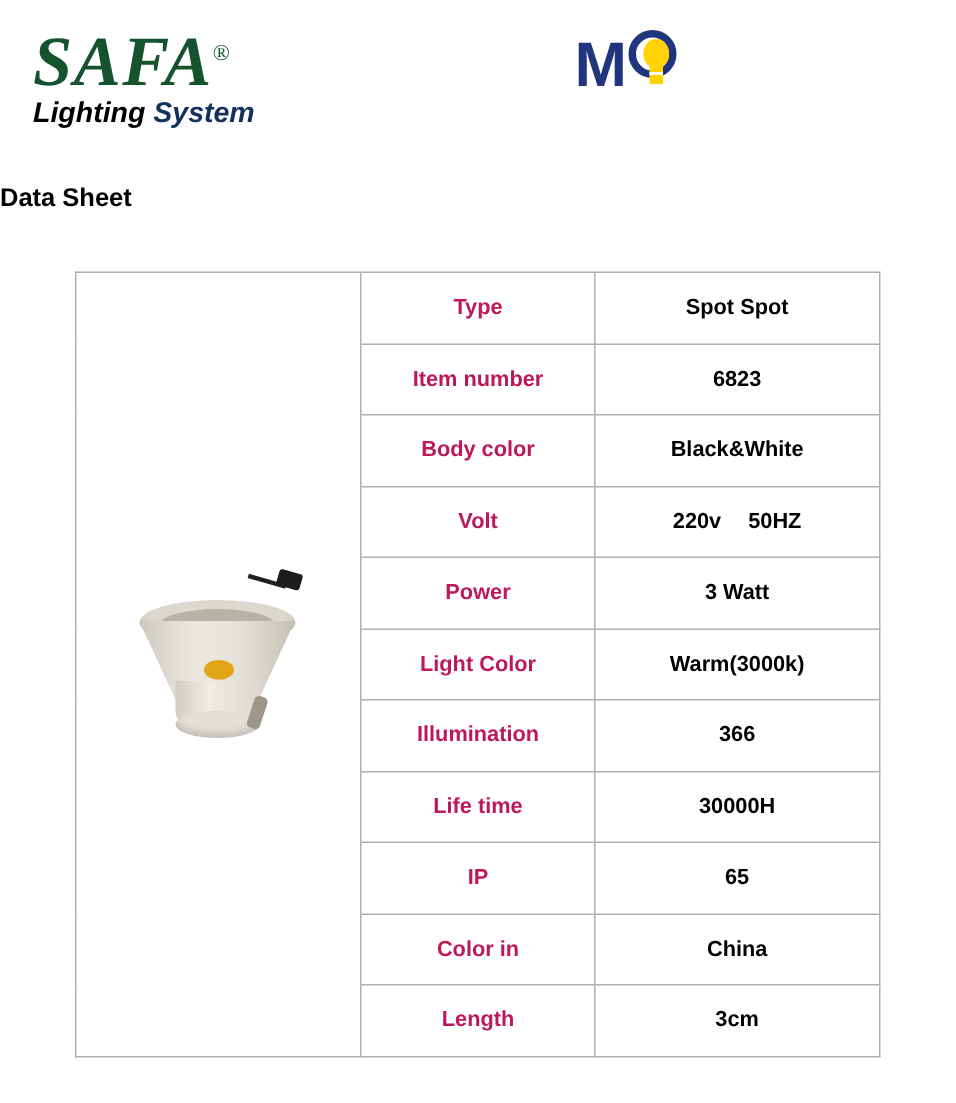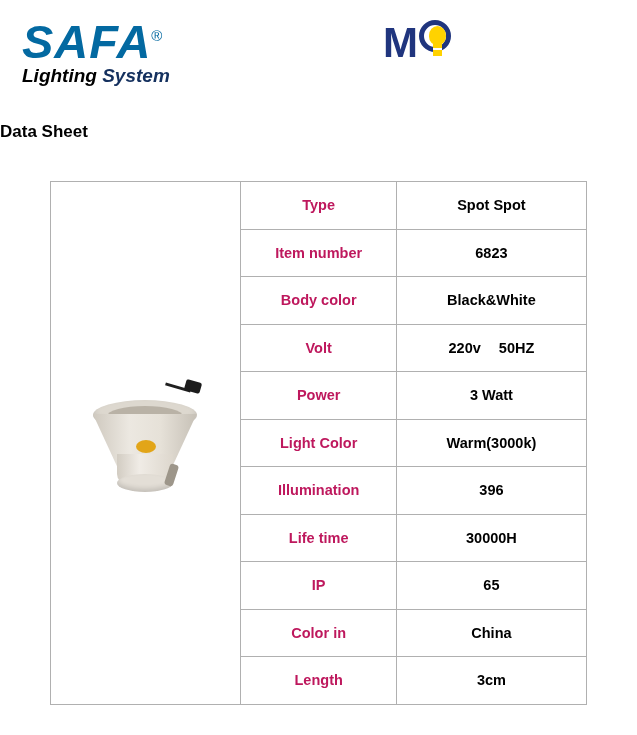--- a/index.html
+++ b/index.html
@@ -29,26 +29,26 @@
     height: 92px;
   }
   .safa-logo {
     position: absolute;
     left: 22px;
     top: 12px;
     width: 220px;
     height: 70px;
   }
   .safa-word {
-    font-family: Liberation Sans, sans-serif;
+    font-family: Liberation Serif, serif;
     font-weight: bold;
     font-style: italic;
     font-size: 47px;
     letter-spacing: 1px;
-    color: #0369a1;
+    color: #14532d;
     line-height: 48px;
     display: block;
   }
   .safa-reg {
     font-size: 15px;
     vertical-align: super;
     font-style: normal;
     font-weight: normal;
   }
   .safa-sub {
@@ -333,21 +333,21 @@
       <tr>
         <td class="label-cell">Power</td>
         <td class="value-cell">3 Watt</td>
       </tr>
       <tr>
         <td class="label-cell">Light Color</td>
         <td class="value-cell">Warm(3000k)</td>
       </tr>
       <tr>
         <td class="label-cell">Illumination</td>
-        <td class="value-cell">396</td>
+        <td class="value-cell">366</td>
       </tr>
       <tr>
         <td class="label-cell">Life time</td>
         <td class="value-cell">30000H</td>
       </tr>
       <tr>
         <td class="label-cell">IP</td>
         <td class="value-cell">65</td>
       </tr>
       <tr>

